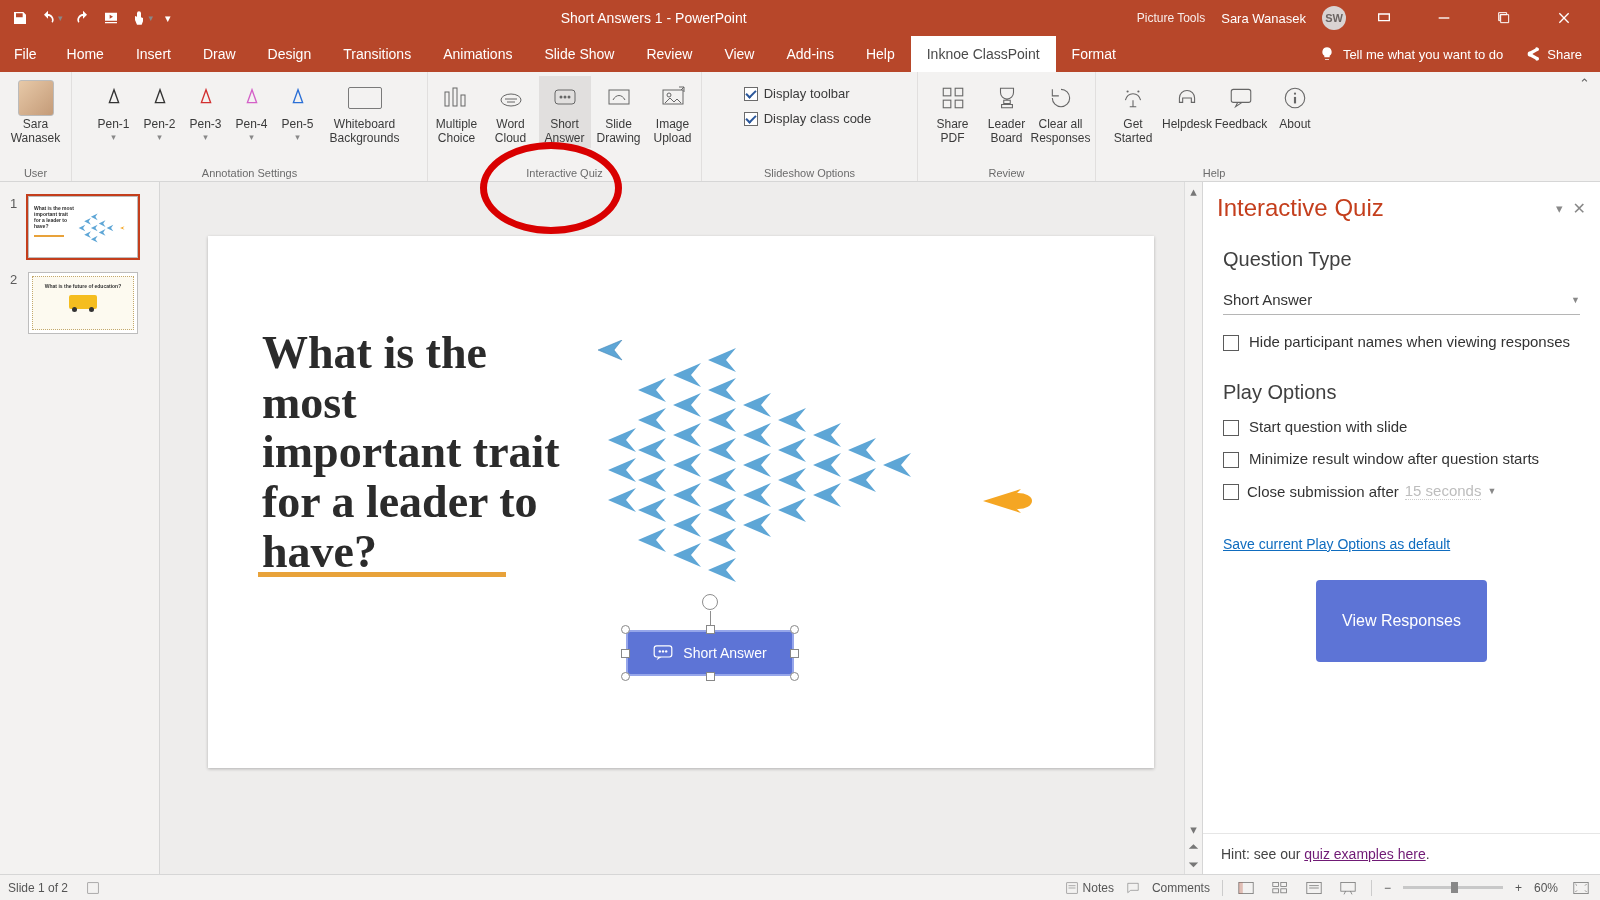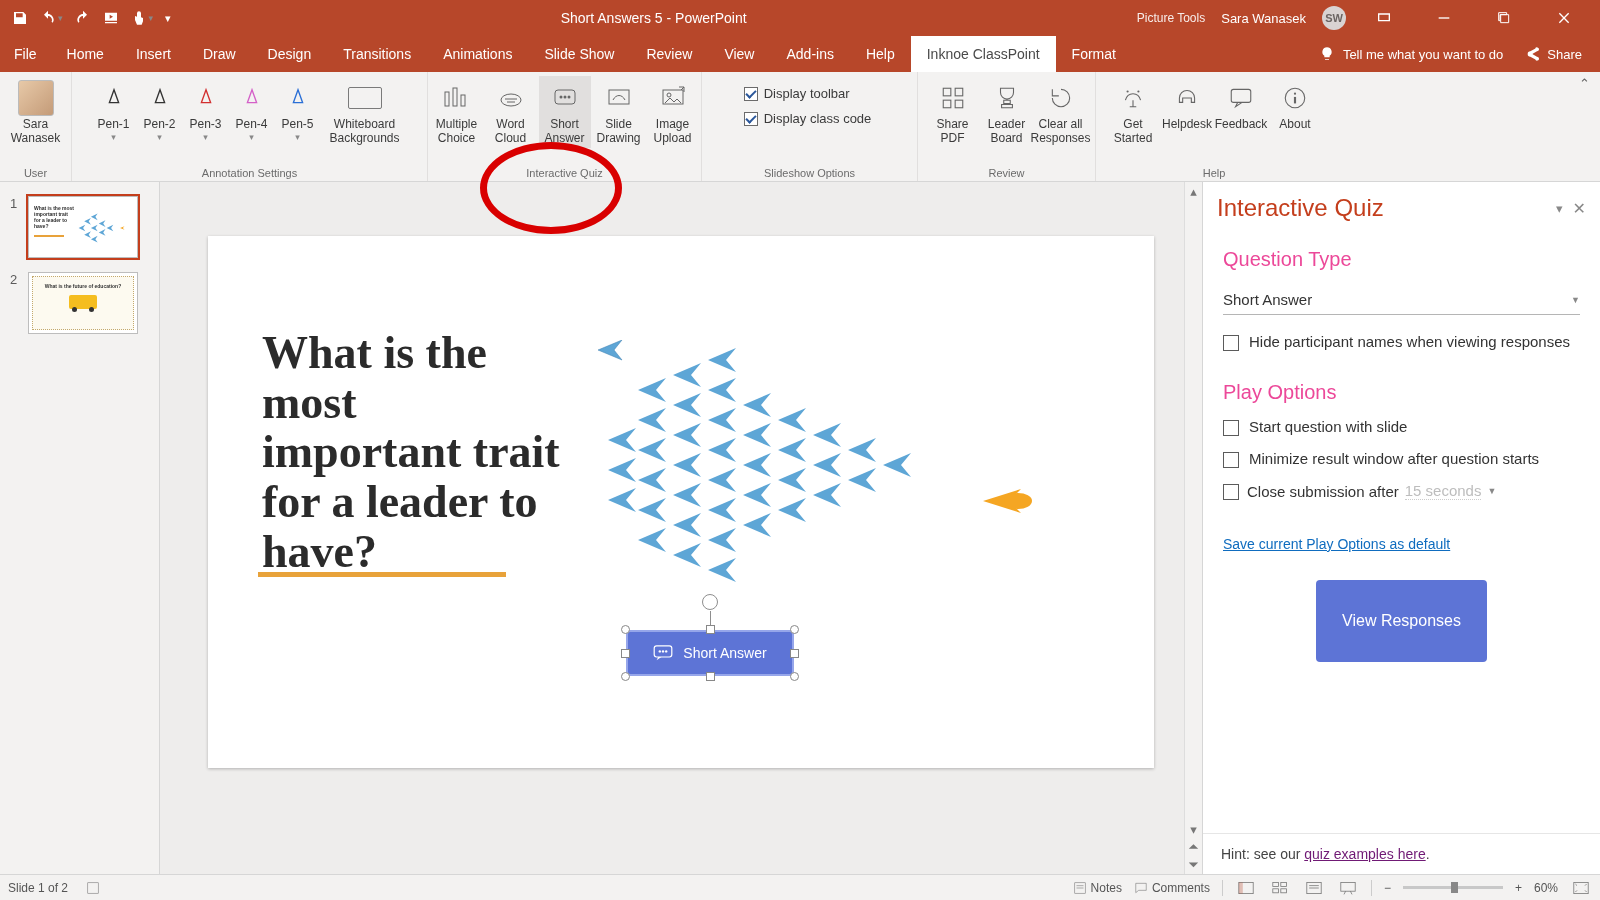--- a/index.html
+++ b/index.html
@@ -75,21 +75,21 @@
 .sel-handle { position: absolute; width: 9px; height: 9px; background: #fff; border: 1px solid #888; border-radius: 50%; }
 .sel-handle.sq { border-radius: 0; }
 .rot-handle { position: absolute; left: 50%; top: -36px; transform: translateX(-50%); width: 16px; height: 16px; border: 1.5px solid #8e8e8e; border-radius: 50%; }
 .rot-handle::after { content: ""; position: absolute; left: 50%; top: 16px; width: 1px; height: 20px; background: #8e8e8e; }
 
 
 .side-pane { width: 398px; background: #fff; border-left: 1px solid #d6d6d6; display: flex; flex-direction: column; }
 .pane-header { display: flex; align-items: center; padding: 12px 14px 8px 14px; }
 .pane-title { font-size: 24px; color: #c43e1c; flex: 1; }
 .pane-body { flex: 1; overflow-y: auto; padding: 12px 20px 10px 20px; }
-.section-h { font-size: 20px; color: #ec4899; font-weight: 500; margin-top: 6px; margin-bottom: 14px; }
+.section-h { font-size: 20px; color: #404040; font-weight: 500; margin-top: 6px; margin-bottom: 14px; }
 .select-row { border-bottom: 1px solid #b5b5b5; padding: 6px 0; display: flex; align-items: center; justify-content: space-between; font-size: 15px; color: #333; margin-bottom: 18px; cursor: pointer; }
 .chk-opt { display: flex; align-items: flex-start; gap: 10px; font-size: 15px; color: #333; margin-bottom: 14px; }
 .chk-opt .cb { width: 16px; height: 16px; border: 1.5px solid #5b5b5b; margin-top: 2px; flex-shrink: 0; cursor: pointer; }
 .close-sub { display: flex; align-items: center; gap: 8px; }
 .close-sub .faint { color: #bdbdbd; font-size: 15px; border-bottom: 1px dotted #ccc; }
 .save-link { color: #0f6cbf; font-size: 14px; text-decoration: underline; cursor: pointer; display: inline-block; margin-top: 22px; }
 .view-resp { margin: 28px auto 0 auto; display: block; background: #5d74d6; color: #fff; font-size: 16px; font-weight: 500; border: none; border-radius: 4px; padding: 32px 26px; cursor: pointer; }
 .pane-hint { border-top: 1px solid #e6e6e6; padding: 12px 18px; font-size: 14px; color: #444; }
 .pane-hint a { color: #701a75; text-decoration: underline; }
 
@@ -133,21 +133,21 @@
     <span class="qat-item">
         <svg viewBox="0 0 24 24">
           <path d="M12 2a3 3 0 013 3v6l3 1v5l-2 5H9l-3-7V9l3 1V5a3 3 0 013-3z"></path>
         </svg>
         <span class="caret">▾</span>
       </span>
     <span class="qat-item">
         <span style="font-size:11px">▾</span>
       </span>
   </div>
-  <div class="title-center">Short Answers 5  -  PowerPoint</div>
+  <div class="title-center">Short Answers 1  -  PowerPoint</div>
   <div class="title-right">
     <span style="font-size:12px;opacity:.9">Picture Tools</span>
     <span class="account-name">Sara Wanasek</span>
     <span class="avatar-circle">SW</span>
     <span class="title-btn">
         <svg viewBox="0 0 24 24">
           <path d="M3 5h18v12H3V5zm2 2v8h14V7H5z"></path>
         </svg>
       </span>
     <span class="title-btn">
@@ -615,21 +615,21 @@
   </div>
   <div class="status-right">
     <span style="display:flex;align-items:center;gap:4px;cursor:pointer">
         <svg width="14" height="14" viewBox="0 0 24 24">
           <rect x="3" y="3" width="18" height="18" fill="none" stroke="#777"></rect>
           <line x1="6" y1="8" x2="18" y2="8" stroke="#777"></line>
           <line x1="6" y1="12" x2="18" y2="12" stroke="#777"></line>
         </svg>
         <span>Notes</span>
       </span>
-    <span style="display:flex;align-items:center;gap:4px;cursor:pointer">
+    <span style="display:flex;align-items:center;gap:12px;cursor:pointer">
         <svg width="14" height="14" viewBox="0 0 24 24">
           <path d="M3 4h18v12H8l-5 4V4z" fill="none" stroke="#777"></path>
         </svg>
         <span>Comments</span>
       </span>
     <span class="sep"></span>
     <span class="view-btn">
         <svg width="16" height="14" viewBox="0 0 20 16">
           <rect x="1" y="1" width="18" height="14" fill="none" stroke="#777"></rect>
           <rect x="1" y="1" width="5" height="14" fill="#b7472a" fill-opacity="0.3"></rect>

